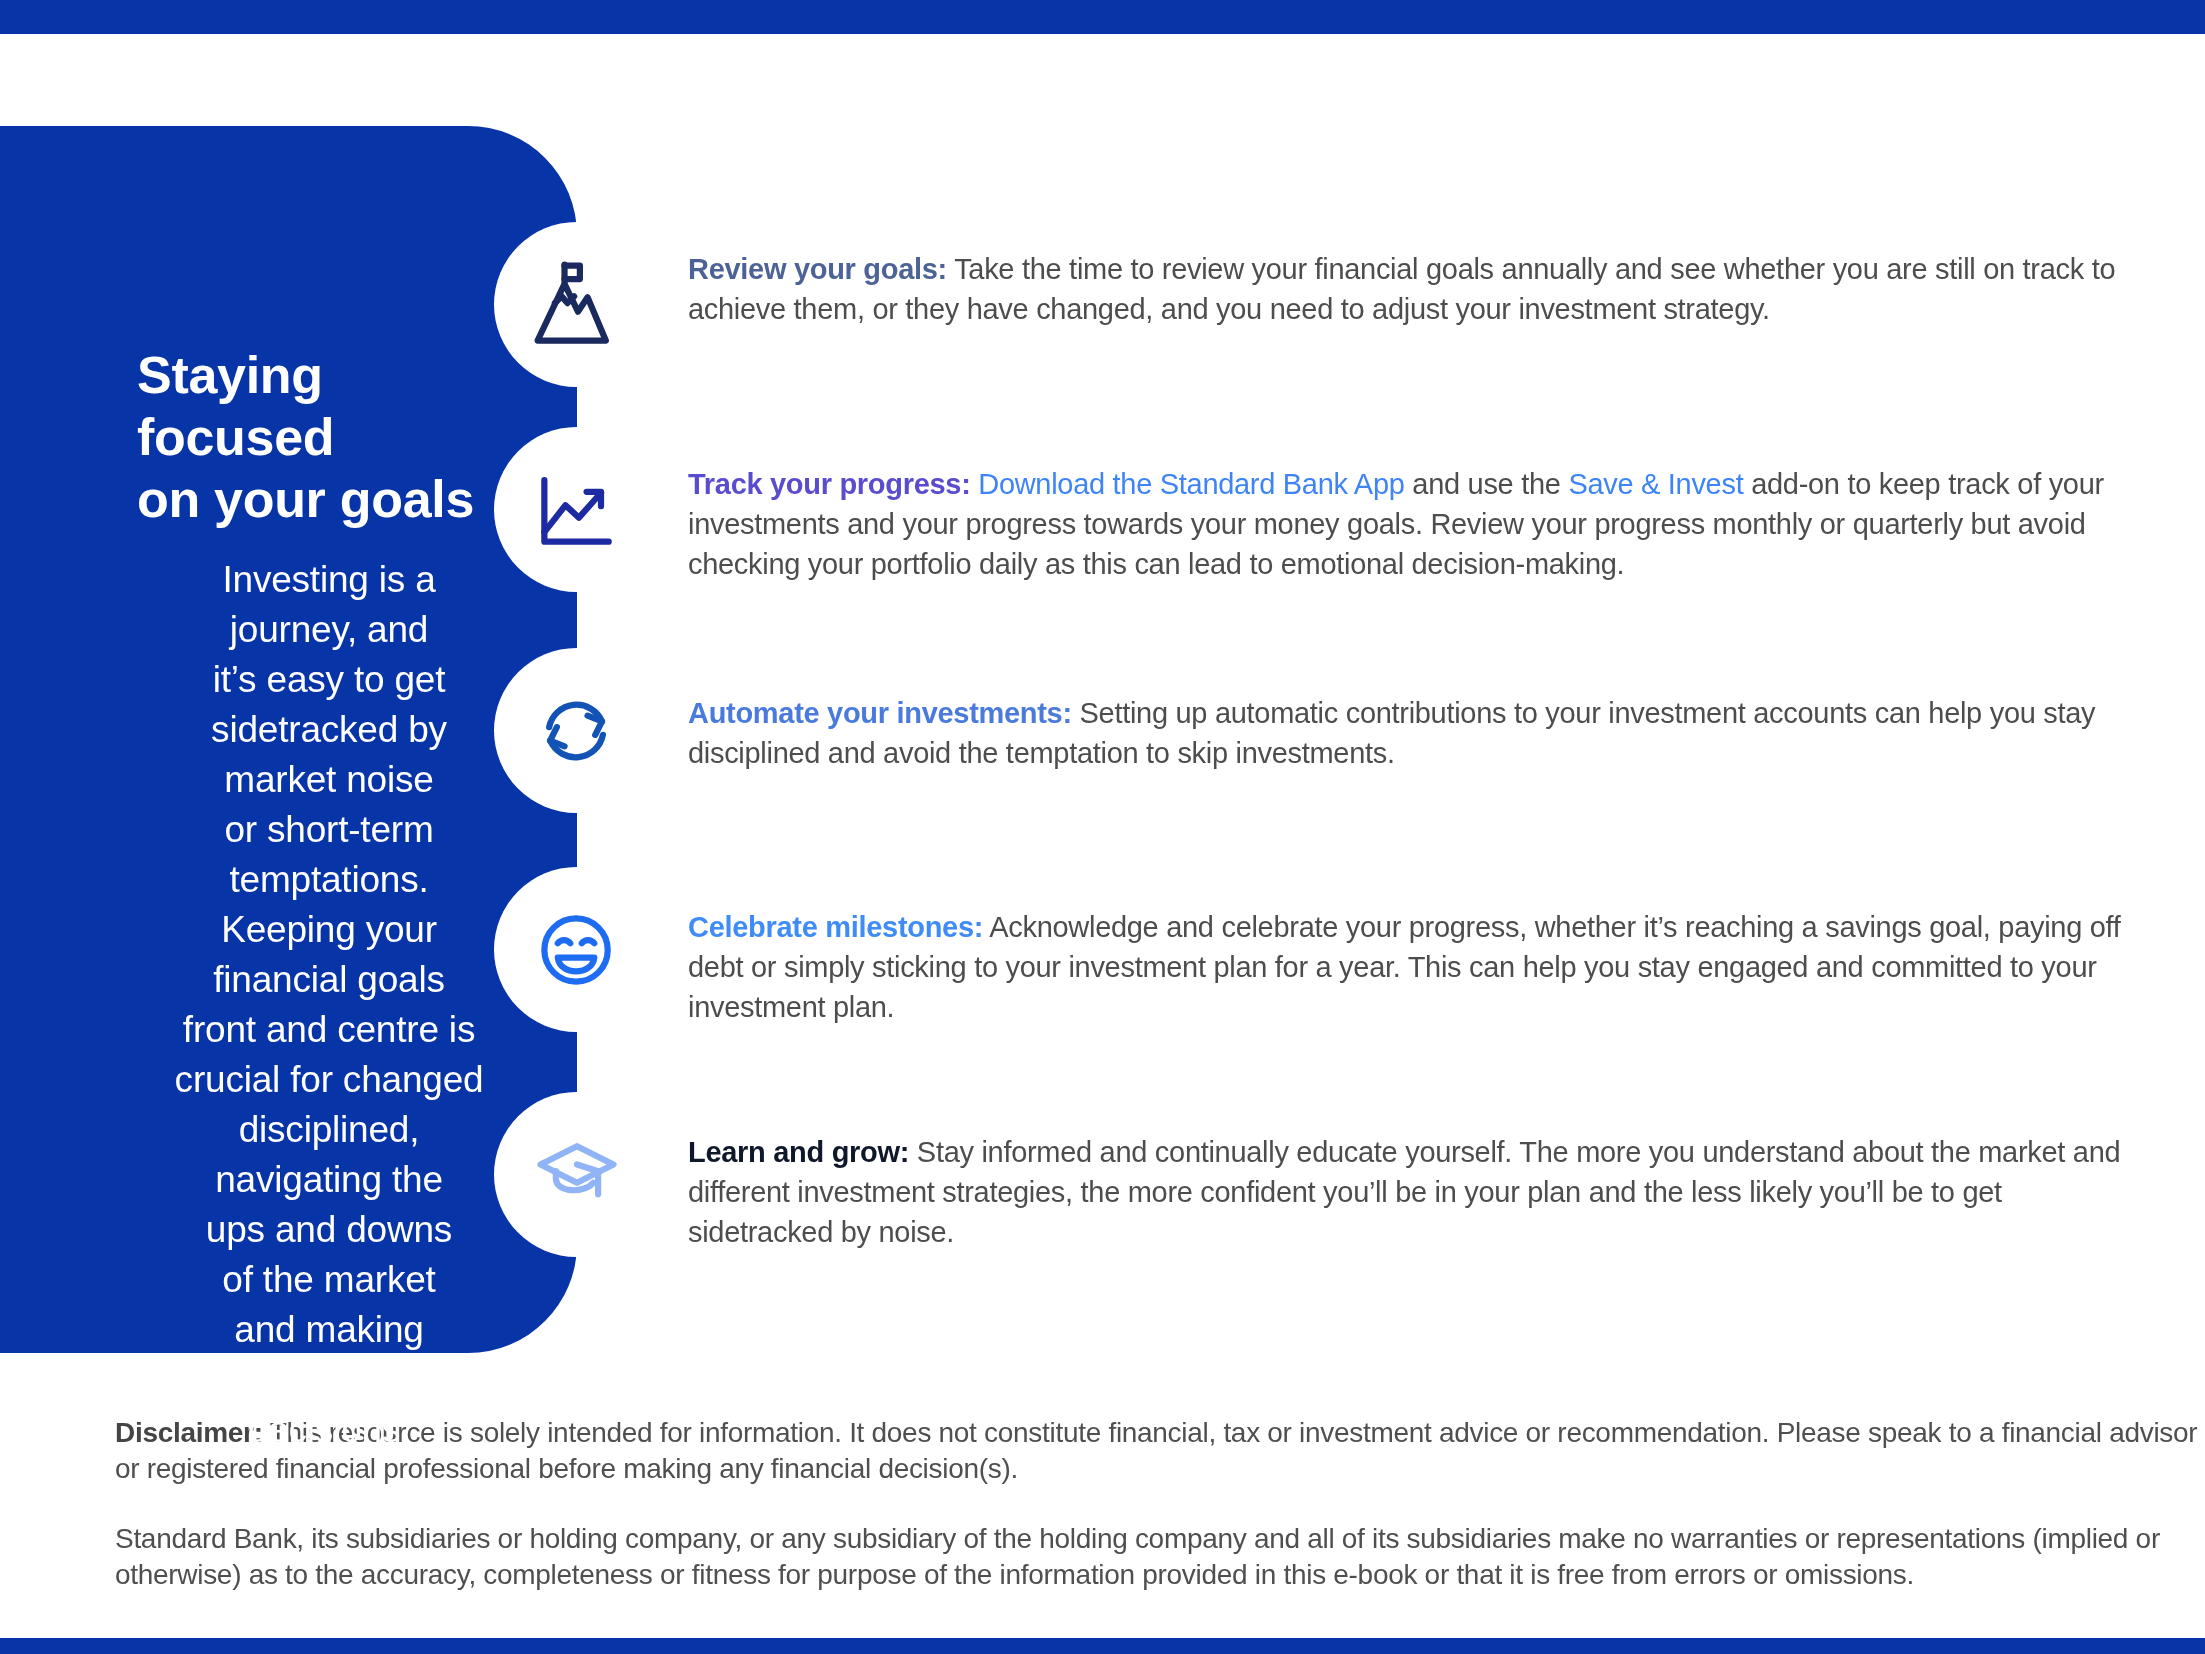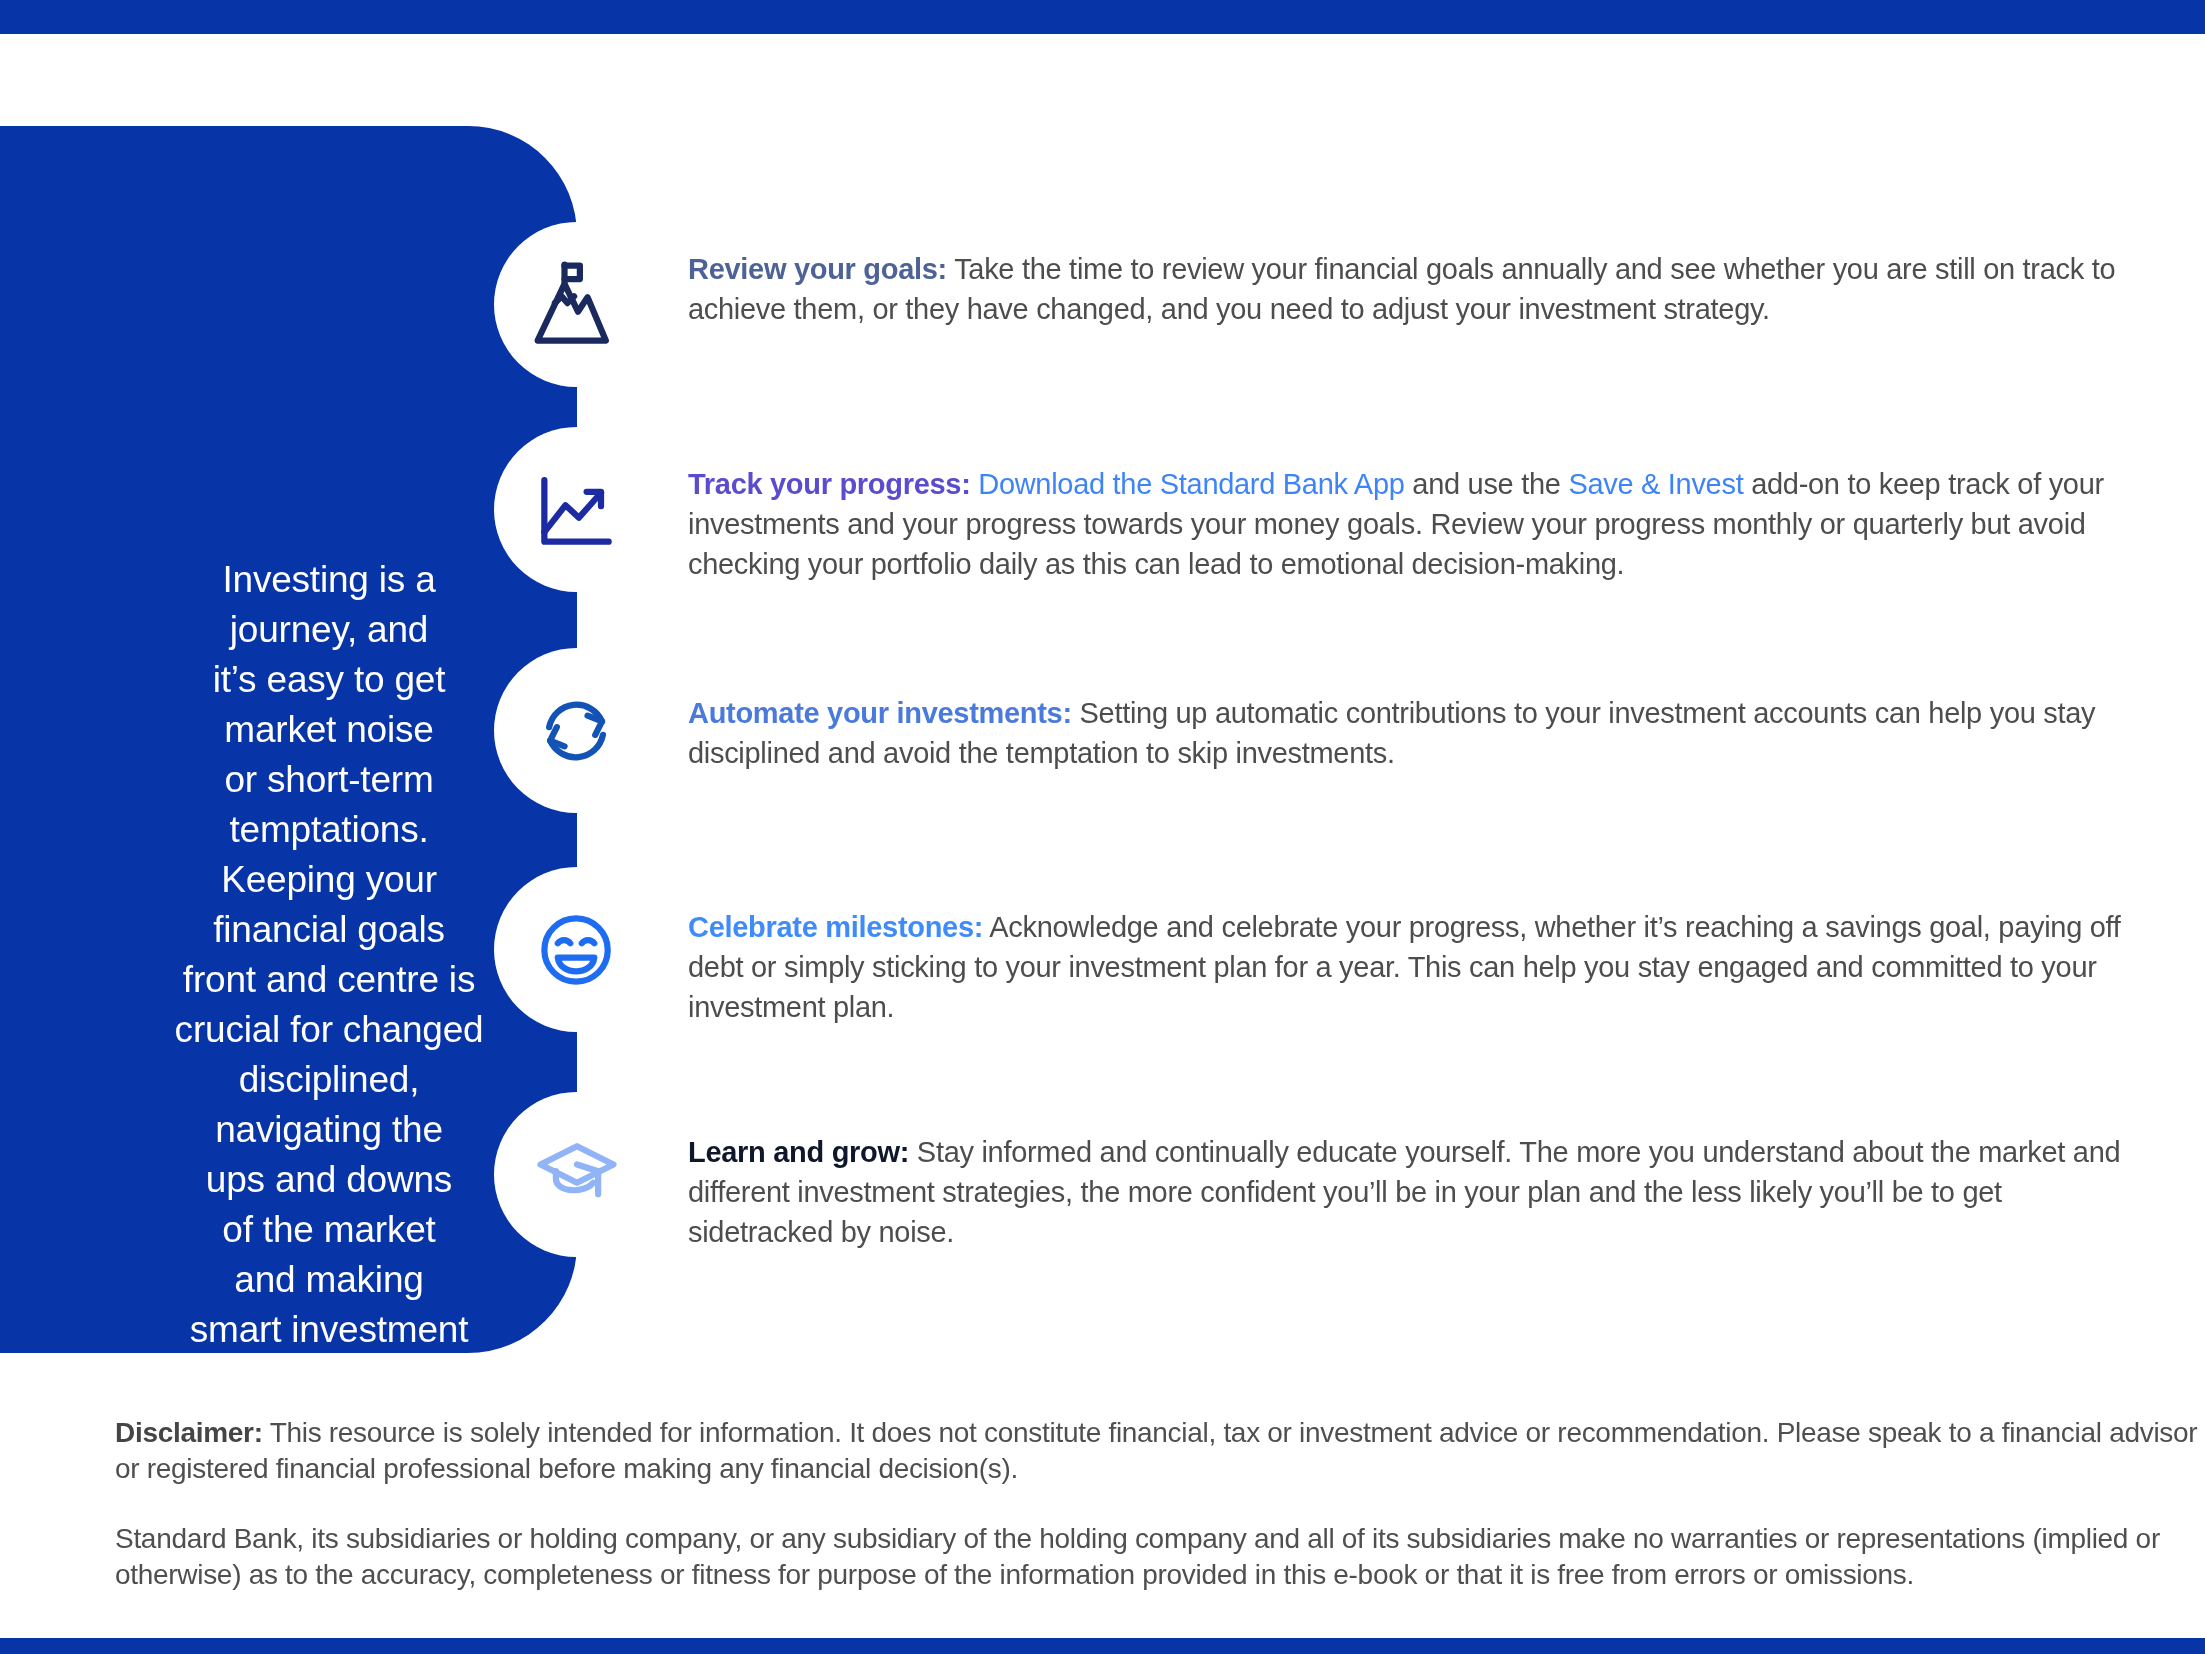--- a/index.html
+++ b/index.html
@@ -45,24 +45,30 @@
   .disc b{font-weight:700;color:#454545;}
 </style>
 </head>
 <body>
 
 <div class="stage" style="--blue: #0734A6;">
 
   <div class="top-bar"></div>
 
   <div class="sidebar">
+    <div class="sidebar-title">
+      <div>Staying</div>
+      <div>focused</div>
+      <div>on your goals</div>
+    </div>
     <div class="sidebar-par">
         <div>Investing is a</div>
         <div>journey, and</div>
         <div>it’s easy to get</div>
+        <div>sidetracked by</div>
         <div>market noise</div>
         <div>or short-term</div>
         <div>temptations.</div>
         <div>Keeping your</div>
         <div>financial goals</div>
         <div>front and centre is</div>
         <div>crucial for changed</div>
         <div>disciplined,</div>
         <div>navigating the</div>
         <div>ups and downs</div>

